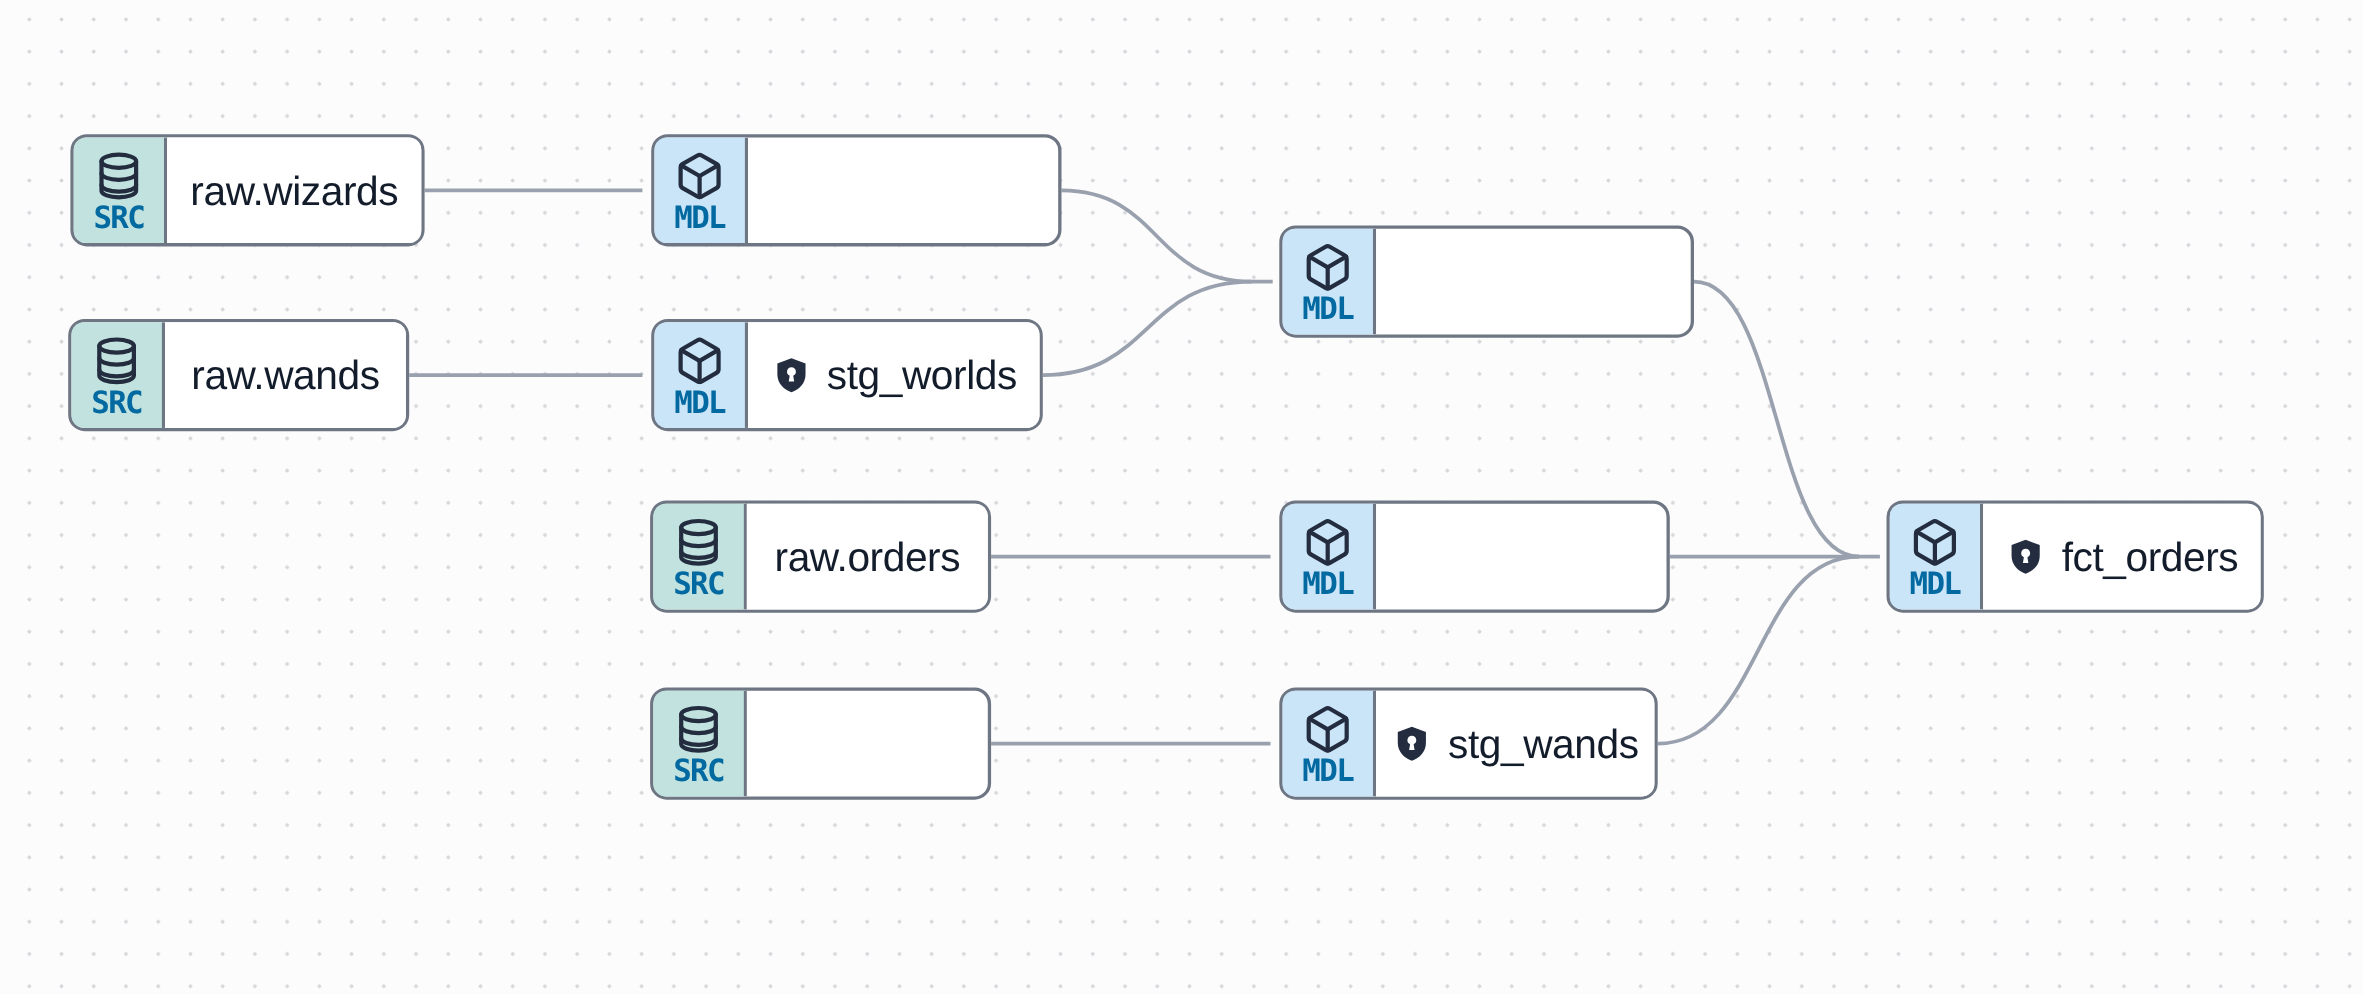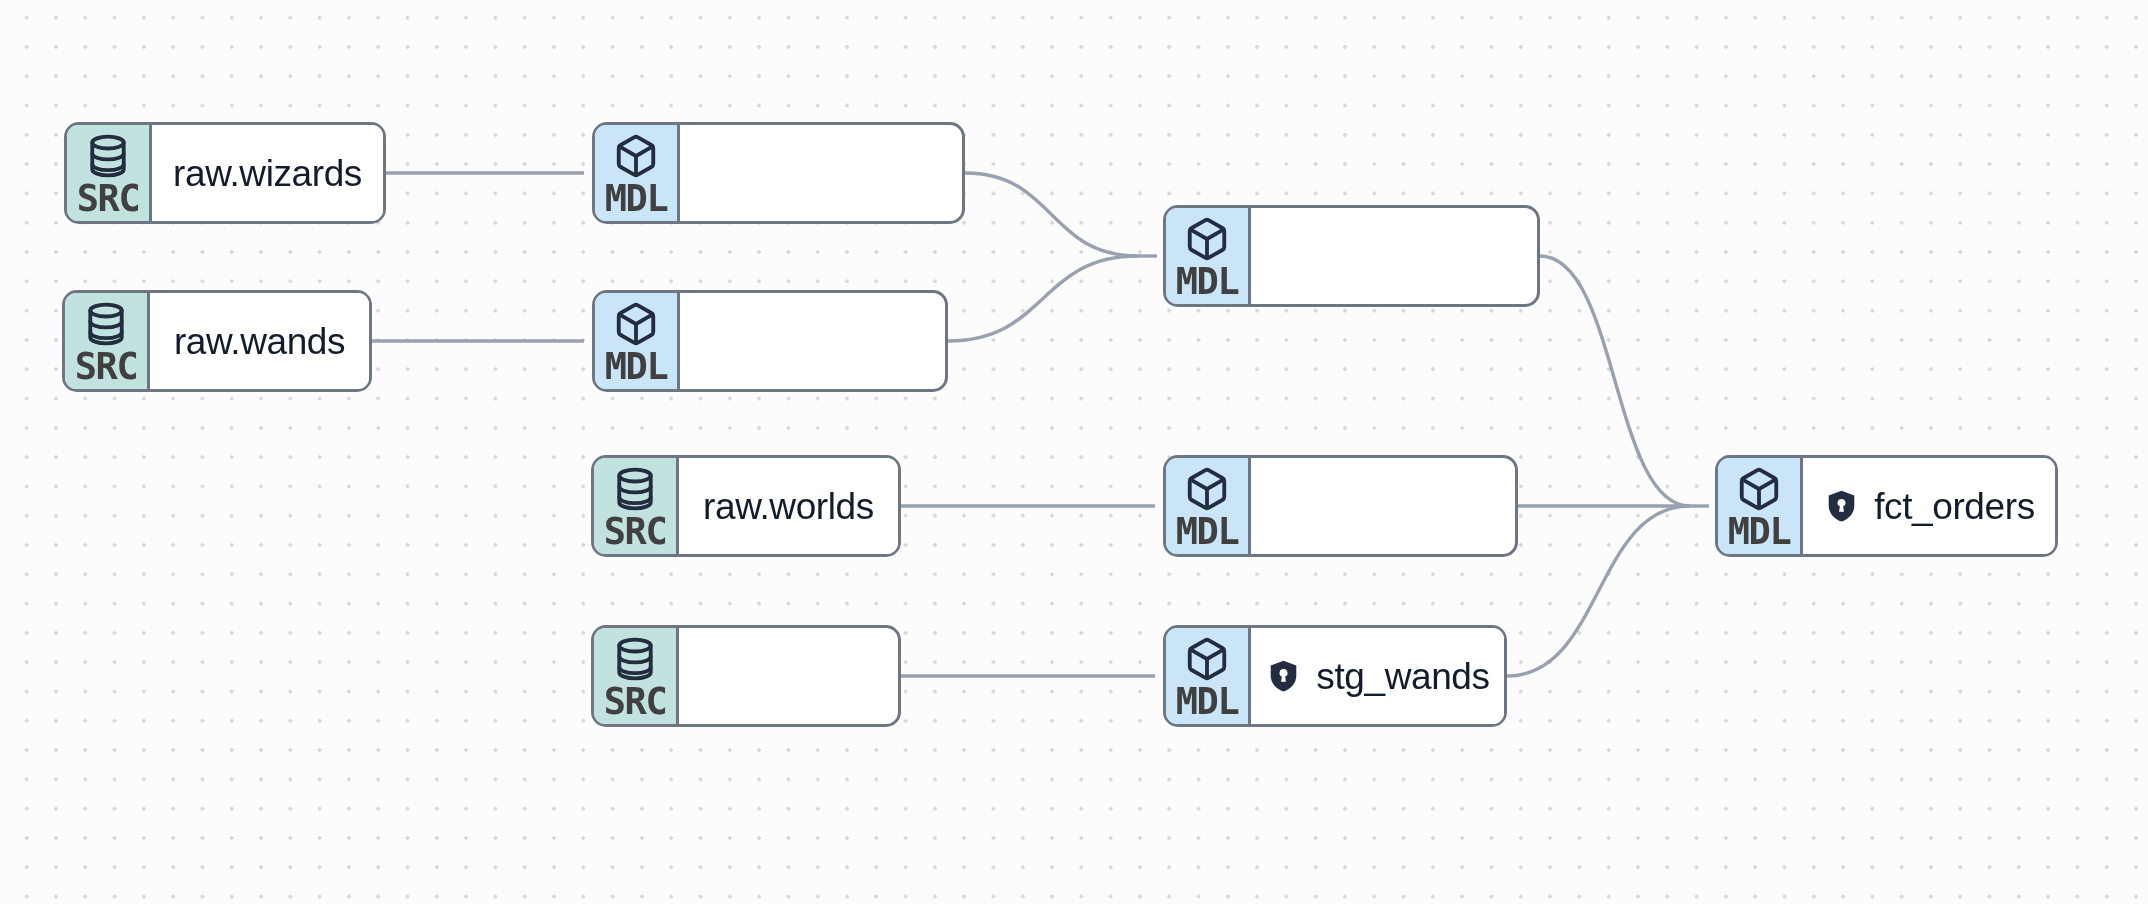--- a/index.html
+++ b/index.html
@@ -29,22 +29,22 @@
     flex:none;width:85px;box-sizing:border-box;
     border-right:3px solid #6e7683;
     border-radius:11px 0 0 11px;
     display:flex;flex-direction:column;align-items:center;justify-content:center;
     gap:1px;padding-top:3px;
   }
   .badge.src{background:#c1e2de;}
   .badge.mdl{background:#cae5f8;}
   .badge-label{
     font-family:"DejaVu Sans Mono",monospace;
-    font-size:37px;font-weight:600;letter-spacing:-1.5px;
-    color:#404040;line-height:1;
+    font-size:28px;font-weight:600;letter-spacing:-1.5px;
+    color:#0369a1;line-height:1;
   }
   .badge svg{display:block;}
   .node-body{
     flex:1;display:flex;align-items:center;justify-content:center;
     gap:14px;padding:0 4px;border-radius:0 11px 11px 0;background:#fff;
   }
   .node-label{
     font-size:37px;font-weight:400;letter-spacing:-0.4px;
     color:#131c2b;white-space:nowrap;line-height:1;
   }
@@ -116,109 +116,118 @@
       <div class="badge mdl">
         <span>
           <svg width="46" height="46" viewBox="0 0 24 24" fill="none" stroke="#232d3f" stroke-width="2" stroke-linecap="round" stroke-linejoin="round">
        <path d="M21 16V8a2 2 0 0 0-1-1.73l-7-4a2 2 0 0 0-2 0l-7 4A2 2 0 0 0 3 8v8a2 2 0 0 0 1 1.73l7 4a2 2 0 0 0 2 0l7-4A2 2 0 0 0 21 16z"></path>
        <polyline points="3.27 6.96 12 12.01 20.73 6.96"></polyline>
        <line x1="12" y1="22.08" x2="12" y2="12"></line>
      </svg>
         </span>
         <span class="badge-label">MDL</span>
       </div>
-    </div>
-    <div class="node" style="left: 1163px; top: 205px; width: 377px;">
-      <div class="badge mdl">
-        <span>
-          <svg width="46" height="46" viewBox="0 0 24 24" fill="none" stroke="#232d3f" stroke-width="2" stroke-linecap="round" stroke-linejoin="round">
-       <path d="M21 16V8a2 2 0 0 0-1-1.73l-7-4a2 2 0 0 0-2 0l-7 4A2 2 0 0 0 3 8v8a2 2 0 0 0 1 1.73l7 4a2 2 0 0 0 2 0l7-4A2 2 0 0 0 21 16z"></path>
-       <polyline points="3.27 6.96 12 12.01 20.73 6.96"></polyline>
-       <line x1="12" y1="22.08" x2="12" y2="12"></line>
-     </svg>
-        </span>
-        <span class="badge-label">MDL</span>
-      </div>
-    </div>
-    <div class="node" style="left: 591px; top: 455px; width: 310px;">
-      <div class="badge src">
-        <span>
-          <svg width="46" height="46" viewBox="0 0 24 24" fill="none" stroke="#232d3f" stroke-width="2" stroke-linecap="round" stroke-linejoin="round">
-       <ellipse cx="12" cy="5" rx="8.2" ry="3.1"></ellipse>
-       <path d="M3.8 5v14c0 1.7 3.7 3.1 8.2 3.1s8.2-1.4 8.2-3.1V5"></path>
-       <path d="M3.8 10.7c0 1.7 3.7 3.1 8.2 3.1s8.2-1.4 8.2-3.1"></path>
-       <path d="M3.8 16.3c0 1.7 3.7 3.1 8.2 3.1s8.2-1.4 8.2-3.1"></path>
-     </svg>
-        </span>
-        <span class="badge-label">SRC</span>
-      </div>
-      <div class="node-body">
-        <span class="node-label">raw.worlds</span>
-      </div>
-    </div>
-    <div class="node" style="left: 1163px; top: 455px; width: 355px;">
-      <div class="badge mdl">
-        <span>
-          <svg width="46" height="46" viewBox="0 0 24 24" fill="none" stroke="#232d3f" stroke-width="2" stroke-linecap="round" stroke-linejoin="round">
-       <path d="M21 16V8a2 2 0 0 0-1-1.73l-7-4a2 2 0 0 0-2 0l-7 4A2 2 0 0 0 3 8v8a2 2 0 0 0 1 1.73l7 4a2 2 0 0 0 2 0l7-4A2 2 0 0 0 21 16z"></path>
-       <polyline points="3.27 6.96 12 12.01 20.73 6.96"></polyline>
-       <line x1="12" y1="22.08" x2="12" y2="12"></line>
-     </svg>
-        </span>
-        <span class="badge-label">MDL</span>
-      </div>
-    </div>
-    <div class="node" style="left: 591px; top: 625px; width: 310px;">
-      <div class="badge src">
-        <span>
-          <svg width="46" height="46" viewBox="0 0 24 24" fill="none" stroke="#232d3f" stroke-width="2" stroke-linecap="round" stroke-linejoin="round">
-       <ellipse cx="12" cy="5" rx="8.2" ry="3.1"></ellipse>
-       <path d="M3.8 5v14c0 1.7 3.7 3.1 8.2 3.1s8.2-1.4 8.2-3.1V5"></path>
-       <path d="M3.8 10.7c0 1.7 3.7 3.1 8.2 3.1s8.2-1.4 8.2-3.1"></path>
-       <path d="M3.8 16.3c0 1.7 3.7 3.1 8.2 3.1s8.2-1.4 8.2-3.1"></path>
-     </svg>
-        </span>
-        <span class="badge-label">SRC</span>
-      </div>
-    </div>
-    <div class="node" style="left: 1163px; top: 625px; width: 344px;">
-      <div class="badge mdl">
-        <span>
-          <svg width="46" height="46" viewBox="0 0 24 24" fill="none" stroke="#232d3f" stroke-width="2" stroke-linecap="round" stroke-linejoin="round">
-       <path d="M21 16V8a2 2 0 0 0-1-1.73l-7-4a2 2 0 0 0-2 0l-7 4A2 2 0 0 0 3 8v8a2 2 0 0 0 1 1.73l7 4a2 2 0 0 0 2 0l7-4A2 2 0 0 0 21 16z"></path>
-       <polyline points="3.27 6.96 12 12.01 20.73 6.96"></polyline>
-       <line x1="12" y1="22.08" x2="12" y2="12"></line>
-     </svg>
-        </span>
-        <span class="badge-label">MDL</span>
-      </div>
       <div class="node-body">
         <span class="shield">
           <svg width="37" height="37" viewBox="0 0 24 24">
        <path d="M12 1.8l8.3 3.1v6.3c0 5.3-3.6 8.9-8.3 10.6C7.3 20.1 3.7 16.5 3.7 11.2V4.9z" fill="#232d3f"></path>
        <path d="M12 7.1a2.6 2.6 0 0 1 1.05 4.98l.55 3.32h-3.2l.55-3.32A2.6 2.6 0 0 1 12 7.1z" fill="#ffffff"></path>
      </svg>
         </span>
-        <span class="node-label">stg_wands</span>
-      </div>
-    </div>
-    <div class="node" style="left: 1715px; top: 455px; width: 343px;">
+        <span class="node-label">stg_worlds</span>
+      </div>
+    </div>
+    <div class="node" style="left: 1163px; top: 205px; width: 377px;">
+      <div class="badge mdl">
+        <span>
+          <svg width="46" height="46" viewBox="0 0 24 24" fill="none" stroke="#232d3f" stroke-width="2" stroke-linecap="round" stroke-linejoin="round">
+       <path d="M21 16V8a2 2 0 0 0-1-1.73l-7-4a2 2 0 0 0-2 0l-7 4A2 2 0 0 0 3 8v8a2 2 0 0 0 1 1.73l7 4a2 2 0 0 0 2 0l7-4A2 2 0 0 0 21 16z"></path>
+       <polyline points="3.27 6.96 12 12.01 20.73 6.96"></polyline>
+       <line x1="12" y1="22.08" x2="12" y2="12"></line>
+     </svg>
+        </span>
+        <span class="badge-label">MDL</span>
+      </div>
+    </div>
+    <div class="node" style="left: 591px; top: 455px; width: 310px;">
+      <div class="badge src">
+        <span>
+          <svg width="46" height="46" viewBox="0 0 24 24" fill="none" stroke="#232d3f" stroke-width="2" stroke-linecap="round" stroke-linejoin="round">
+       <ellipse cx="12" cy="5" rx="8.2" ry="3.1"></ellipse>
+       <path d="M3.8 5v14c0 1.7 3.7 3.1 8.2 3.1s8.2-1.4 8.2-3.1V5"></path>
+       <path d="M3.8 10.7c0 1.7 3.7 3.1 8.2 3.1s8.2-1.4 8.2-3.1"></path>
+       <path d="M3.8 16.3c0 1.7 3.7 3.1 8.2 3.1s8.2-1.4 8.2-3.1"></path>
+     </svg>
+        </span>
+        <span class="badge-label">SRC</span>
+      </div>
+      <div class="node-body">
+        <span class="node-label">raw.orders</span>
+      </div>
+    </div>
+    <div class="node" style="left: 1163px; top: 455px; width: 355px;">
+      <div class="badge mdl">
+        <span>
+          <svg width="46" height="46" viewBox="0 0 24 24" fill="none" stroke="#232d3f" stroke-width="2" stroke-linecap="round" stroke-linejoin="round">
+       <path d="M21 16V8a2 2 0 0 0-1-1.73l-7-4a2 2 0 0 0-2 0l-7 4A2 2 0 0 0 3 8v8a2 2 0 0 0 1 1.73l7 4a2 2 0 0 0 2 0l7-4A2 2 0 0 0 21 16z"></path>
+       <polyline points="3.27 6.96 12 12.01 20.73 6.96"></polyline>
+       <line x1="12" y1="22.08" x2="12" y2="12"></line>
+     </svg>
+        </span>
+        <span class="badge-label">MDL</span>
+      </div>
+    </div>
+    <div class="node" style="left: 591px; top: 625px; width: 310px;">
+      <div class="badge src">
+        <span>
+          <svg width="46" height="46" viewBox="0 0 24 24" fill="none" stroke="#232d3f" stroke-width="2" stroke-linecap="round" stroke-linejoin="round">
+       <ellipse cx="12" cy="5" rx="8.2" ry="3.1"></ellipse>
+       <path d="M3.8 5v14c0 1.7 3.7 3.1 8.2 3.1s8.2-1.4 8.2-3.1V5"></path>
+       <path d="M3.8 10.7c0 1.7 3.7 3.1 8.2 3.1s8.2-1.4 8.2-3.1"></path>
+       <path d="M3.8 16.3c0 1.7 3.7 3.1 8.2 3.1s8.2-1.4 8.2-3.1"></path>
+     </svg>
+        </span>
+        <span class="badge-label">SRC</span>
+      </div>
+    </div>
+    <div class="node" style="left: 1163px; top: 625px; width: 344px;">
       <div class="badge mdl">
         <span>
           <svg width="46" height="46" viewBox="0 0 24 24" fill="none" stroke="#232d3f" stroke-width="2" stroke-linecap="round" stroke-linejoin="round">
        <path d="M21 16V8a2 2 0 0 0-1-1.73l-7-4a2 2 0 0 0-2 0l-7 4A2 2 0 0 0 3 8v8a2 2 0 0 0 1 1.73l7 4a2 2 0 0 0 2 0l7-4A2 2 0 0 0 21 16z"></path>
        <polyline points="3.27 6.96 12 12.01 20.73 6.96"></polyline>
        <line x1="12" y1="22.08" x2="12" y2="12"></line>
      </svg>
         </span>
         <span class="badge-label">MDL</span>
       </div>
       <div class="node-body">
         <span class="shield">
           <svg width="37" height="37" viewBox="0 0 24 24">
        <path d="M12 1.8l8.3 3.1v6.3c0 5.3-3.6 8.9-8.3 10.6C7.3 20.1 3.7 16.5 3.7 11.2V4.9z" fill="#232d3f"></path>
        <path d="M12 7.1a2.6 2.6 0 0 1 1.05 4.98l.55 3.32h-3.2l.55-3.32A2.6 2.6 0 0 1 12 7.1z" fill="#ffffff"></path>
      </svg>
         </span>
+        <span class="node-label">stg_wands</span>
+      </div>
+    </div>
+    <div class="node" style="left: 1715px; top: 455px; width: 343px;">
+      <div class="badge mdl">
+        <span>
+          <svg width="46" height="46" viewBox="0 0 24 24" fill="none" stroke="#232d3f" stroke-width="2" stroke-linecap="round" stroke-linejoin="round">
+       <path d="M21 16V8a2 2 0 0 0-1-1.73l-7-4a2 2 0 0 0-2 0l-7 4A2 2 0 0 0 3 8v8a2 2 0 0 0 1 1.73l7 4a2 2 0 0 0 2 0l7-4A2 2 0 0 0 21 16z"></path>
+       <polyline points="3.27 6.96 12 12.01 20.73 6.96"></polyline>
+       <line x1="12" y1="22.08" x2="12" y2="12"></line>
+     </svg>
+        </span>
+        <span class="badge-label">MDL</span>
+      </div>
+      <div class="node-body">
+        <span class="shield">
+          <svg width="37" height="37" viewBox="0 0 24 24">
+       <path d="M12 1.8l8.3 3.1v6.3c0 5.3-3.6 8.9-8.3 10.6C7.3 20.1 3.7 16.5 3.7 11.2V4.9z" fill="#232d3f"></path>
+       <path d="M12 7.1a2.6 2.6 0 0 1 1.05 4.98l.55 3.32h-3.2l.55-3.32A2.6 2.6 0 0 1 12 7.1z" fill="#ffffff"></path>
+     </svg>
+        </span>
         <span class="node-label">fct_orders</span>
       </div>
     </div>
   </div>
 
 </body></html>

